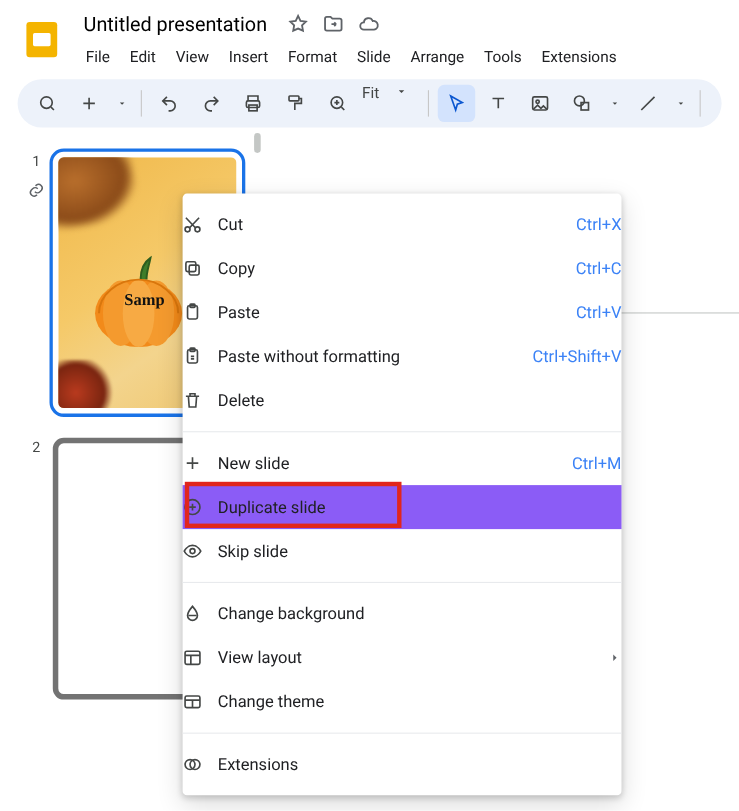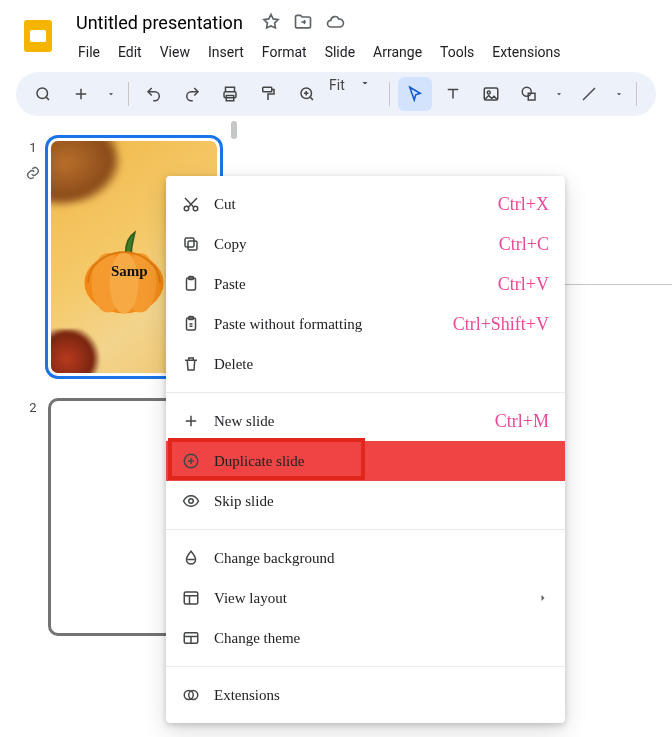--- a/index.html
+++ b/index.html
@@ -110,21 +110,21 @@
     color: #444746;
     font-size: 13px;
     padding-top: 2px;
   }
   .slide-thumb {
     width: 172px;
     height: 238px;
     border-radius: 10px;
     position: relative;
     overflow: hidden;
-    border: 3px solid #737373;
+    border: 5px solid #737373;
   }
   .slide-thumb.selected {
     outline: 3px solid #1a73e8;
     border-color: transparent;
   }
   .slide-thumb.blank {
     background: #fff;
   }
   .pumpkin-bg {
     position: absolute;
@@ -209,36 +209,35 @@
     background: #fff;
     border-radius: 4px;
     box-shadow: 0 2px 6px rgba(0,0,0,.18), 0 8px 24px rgba(0,0,0,.14);
     padding: 8px 0;
     z-index: 50;
   }
   .cm-item {
     display: flex;
     align-items: center;
     height: 40px;
-    padding: 0 16px;
+    padding: 0 0;
     cursor: pointer;
     font-size: 15px;
     color: #202124;
-    font-family: Liberation Serif, serif;
-  }
-  .cm-item.hovered { background: #ef4444; }
+  }
+  .cm-item.hovered { background: #8b5cf6; }
   .cm-icon {
     width: 26px;
     display: flex;
     align-items: center;
     color: #444746;
     flex-shrink: 0;
   }
   .cm-label { flex: 1; margin-left: 6px; }
-  .cm-shortcut { color: #ec4899; font-size: 18px; }
+  .cm-shortcut { color: #3b82f6; font-size: 15px; }
   .cm-sep { height: 1px; background: #e8eaed; margin: 8px 0; }
   .cm-submenu-caret { color: #5f6368; }
   .highlight-box {
     position: absolute;
     border: 4px solid #e1261c;
     pointer-events: none;
     z-index: 60;
   }
   svg { display: block; }
 </style>

